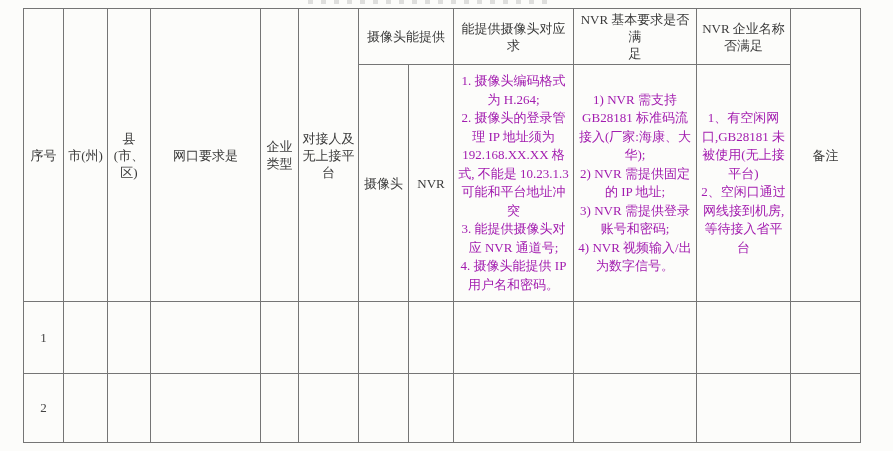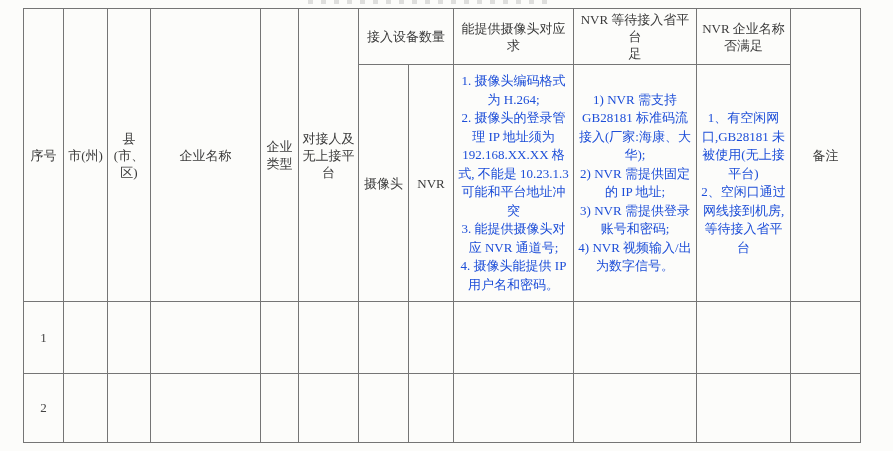--- a/index.html
+++ b/index.html
@@ -55,21 +55,21 @@
     line-height: 17px;
     color: #3a3a3a;
   }
   .req {
     font-size: 12.5px;
     line-height: 18.5px;
     text-align: justify;
     white-space: pre-line;
     vertical-align: middle;
     padding: 2px 4px;
-    color: #1d4ed8;
+    color: #a21caf;
   }
   .num {
     font-size: 13px;
     color: #444;
   }
 </style>
 </head>
 <body>
 
 <div class="canvas">
@@ -90,29 +90,29 @@
         <col style="width:94px">
         <col style="width:70px">
     </colgroup>
 
     <tbody>
         <tr class="h1">
       <td rowspan="2" class="hdr">序号</td>
       <td rowspan="2" class="hdr">市(州)</td>
       <td rowspan="2" class="hdr">县(市、
 区)</td>
-      <td rowspan="2" class="hdr">企业名称</td>
+      <td rowspan="2" class="hdr">网口要求是</td>
       <td rowspan="2" class="hdr">企业
 类型</td>
       <td rowspan="2" class="hdr">对接人及
 无上接平台</td>
-      <td colspan="2" class="hdr">接入设备数量</td>
+      <td colspan="2" class="hdr">摄像头能提供</td>
       <td class="hdr">能提供摄像头对应
 求</td>
-      <td class="hdr">NVR 等待接入省平台
+      <td class="hdr">NVR 基本要求是否满
 足</td>
       <td class="hdr">NVR 企业名称
 否满足</td>
       <td rowspan="2" class="hdr">备注</td>
     </tr>
 
     <tr class="h2">
       <td class="hdr">摄像头</td>
       <td class="hdr">NVR</td>
       <td class="req">1.  摄像头编码格式为 H.264;

